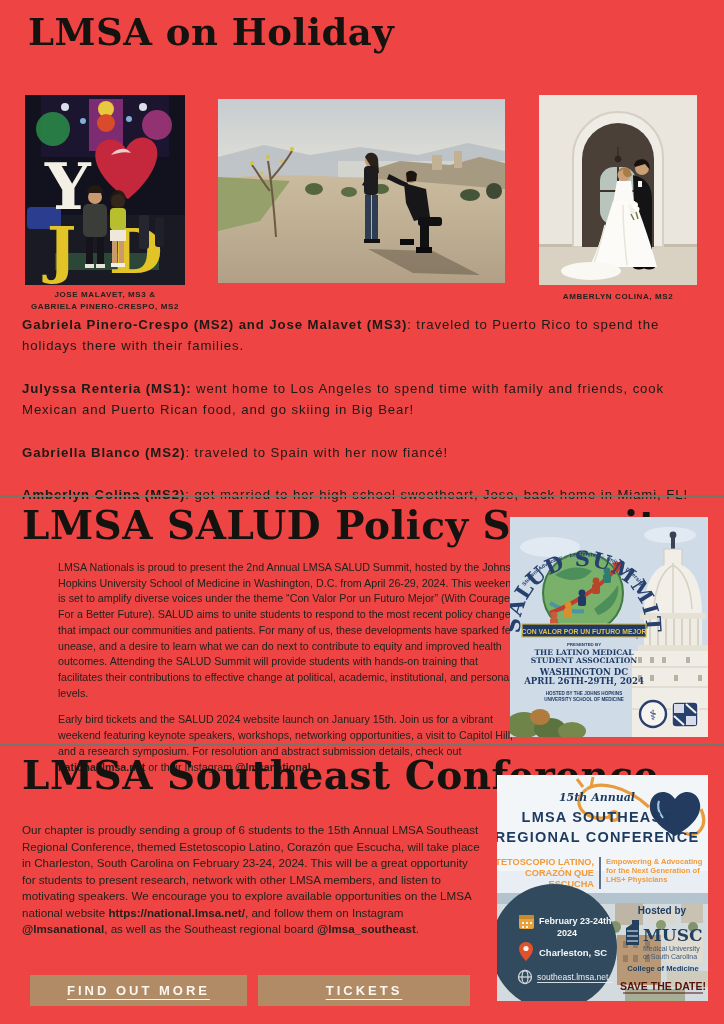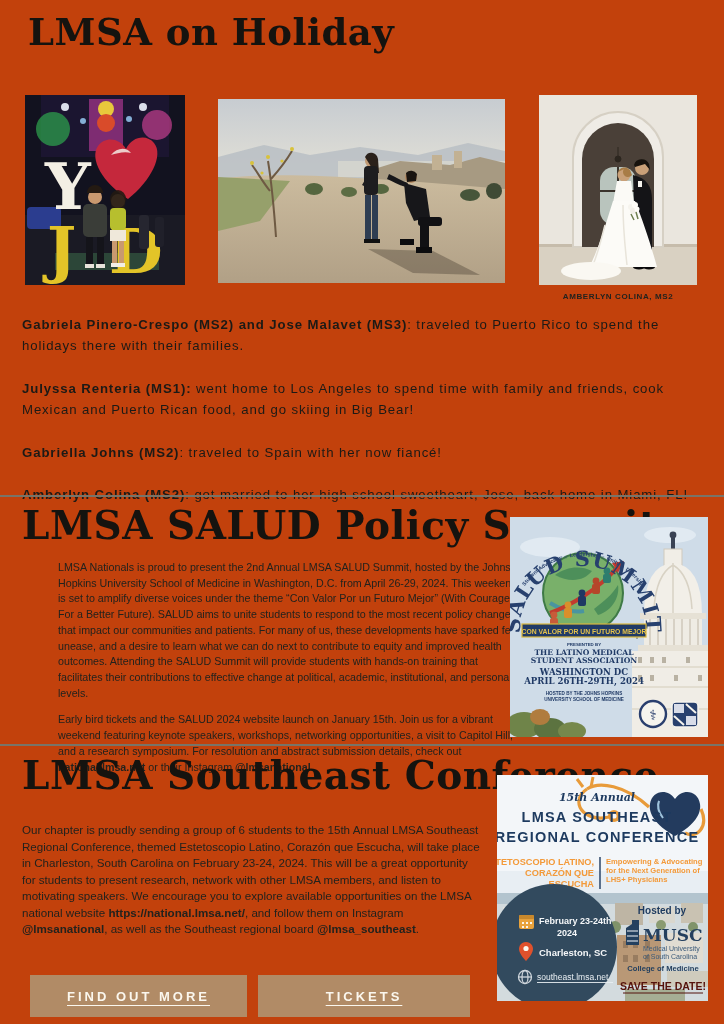--- a/index.html
+++ b/index.html
@@ -1,16 +1,16 @@
 <!DOCTYPE html>
 <html><head>
 <meta charset="utf-8">
 <style>
   html,body{margin:0;padding:0;background:#fbf7ee;}
-  .page{position:relative;width:724px;height:1024px;background:#c2410c;overflow:hidden;
+  .page{position:relative;width:724px;height:1024px;background:#ef4444;overflow:hidden;
         font-family:"Liberation Sans",sans-serif;color:#1f1d18;}
   .title{position:absolute;left:28px;top:10px;margin:0;font-family:"DejaVu Serif",serif;
          font-weight:600;font-size:37px;letter-spacing:.5px;color:#15130f;}
   .subtitle{position:absolute;left:29px;top:62px;font-size:13px;font-weight:bold;
             letter-spacing:2.8px;color:#15130f;}
   figure.photo{margin:0;position:absolute;}
   figure.photo svg{display:block;width:100%;height:100%;}
   .cap{position:absolute;font-size:8px;font-weight:bold;letter-spacing:.6px;
        text-align:center;line-height:1.55;color:#23221e;}
   .updates{position:absolute;left:22px;top:314px;width:684px;font-size:13.2px;
@@ -20,21 +20,21 @@
   .section-title{position:absolute;margin:0;font-family:"DejaVu Serif",serif;
                  font-size:39px;font-weight:600;color:#15130f;letter-spacing:.5px;}
   .salud-text{position:absolute;left:22px;top:560px;width:466px;font-size:10.7px;
               line-height:1.47;color:#23221d;margin-left:36px;}
   .salud-text p{margin:0 0 11px 0;}
   .se-text{position:absolute;left:22px;top:822px;width:458px;font-size:11.6px;
            line-height:1.43;color:#23221d;}
   .se-text p{margin:0;}
   .poster{position:absolute;left:510px;top:517px;width:198px;height:220px;}
   .flyer{position:absolute;left:497px;top:775px;width:211px;height:226px;}
-  .btn{position:absolute;top:975px;height:42px;background:#b18b66;display:flex;
+  .btn{position:absolute;top:975px;height:31px;background:#b18b66;display:flex;
        align-items:center;justify-content:center;cursor:pointer;}
   .btn span{color:#fbf7ee;font-weight:bold;font-size:13px;letter-spacing:3px;
             text-decoration:underline;text-underline-offset:4px;}
   .btn1{left:30px;width:217px;}
   .btn2{left:258px;width:212px;}
 </style>
 </head>
 <body>
 
 <div class="page">
@@ -179,28 +179,32 @@
           <circle cx="92" cy="112" r="3" fill="#f6f4ee"></circle>
             <circle cx="96" cy="110" r="3" fill="#fffdf8"></circle>
           <circle cx="94" cy="116" r="3" fill="#f2efe8"></circle>
             <circle cx="98" cy="114" r="2.5" fill="#fffdf8"></circle>
           <path d="M92 119 l3 6 M97 117 l2 7" stroke="#6f7f4f" stroke-width="1.5"></path>
         </g>
       </g>
     </svg>
   </figure>
 
+  <div class="cap" style="left:25px;top:289px;width:160px;">
+    <span>JOSE MALAVET, MS3 &amp;</span><br>
+    <span>GABRIELA PINERO-CRESPO, MS2</span>
+  </div>
   <div class="cap" style="left:539px;top:291px;width:158px;">
     <span>AMBERLYN COLINA, MS2</span>
   </div>
 
   <div class="updates">
     <p><b>Gabriela Pinero-Crespo (MS2) and Jose Malavet (MS3)</b><span>: traveled to Puerto Rico to spend the holidays there with their families.</span></p>
     <p><b>Julyssa Renteria (MS1):</b><span> went home to Los Angeles to spend time with family and friends, cook Mexican and Puerto Rican food, and go skiing in Big Bear!</span></p>
-    <p><b>Gabriella Johns (MS2)</b><span>: traveled to Spain with her now fiancé!</span></p>
+    <p><b>Gabriella Blanco (MS2)</b><span>: traveled to Spain with her now fiancé!</span></p>
     <p><b>Amberlyn Colina (MS2)</b><span>: got married to her high school sweetheart, Jose, back home in Miami, FL!</span></p>
   </div>
 
   <div class="divider" style="top:495px;"></div>
 
   <h2 class="section-title" style="left:22px;top:502px;">LMSA SALUD Policy Summit</h2>
   <div class="salud-text">
     <p><span>LMSA Nationals is proud to present the 2nd Annual LMSA SALUD Summit, hosted by the Johns Hopkins University School of Medicine in Washington, D.C. from April 26-29, 2024. This weekend is set to amplify diverse voices under the theme “Con Valor Por un Futuro Mejor” (With Courage For a Better Future). SALUD aims to unite students to respond to the most recent policy changes that impact our communities and patients. For many of us, these developments have sparked fear, unease, and a desire to learn what we can do next to contribute to equity and improved health outcomes. Attending the SALUD Summit will provide students with hands-on training that facilitates their contributions to effective change at political, academic, institutional, and personal levels.</span></p>
     <p><span>Early bird tickets and the SALUD 2024 website launch on January 15th. Join us for a vibrant weekend featuring keynote speakers, workshops, networking opportunities, a visit to Capitol Hill, and a research symposium. For resolution and abstract submission details, check out </span><b>national.lmsa.net</b><span> or their Instagram </span><b>@lmsanational</b><span>.</span></p>
   </div>

